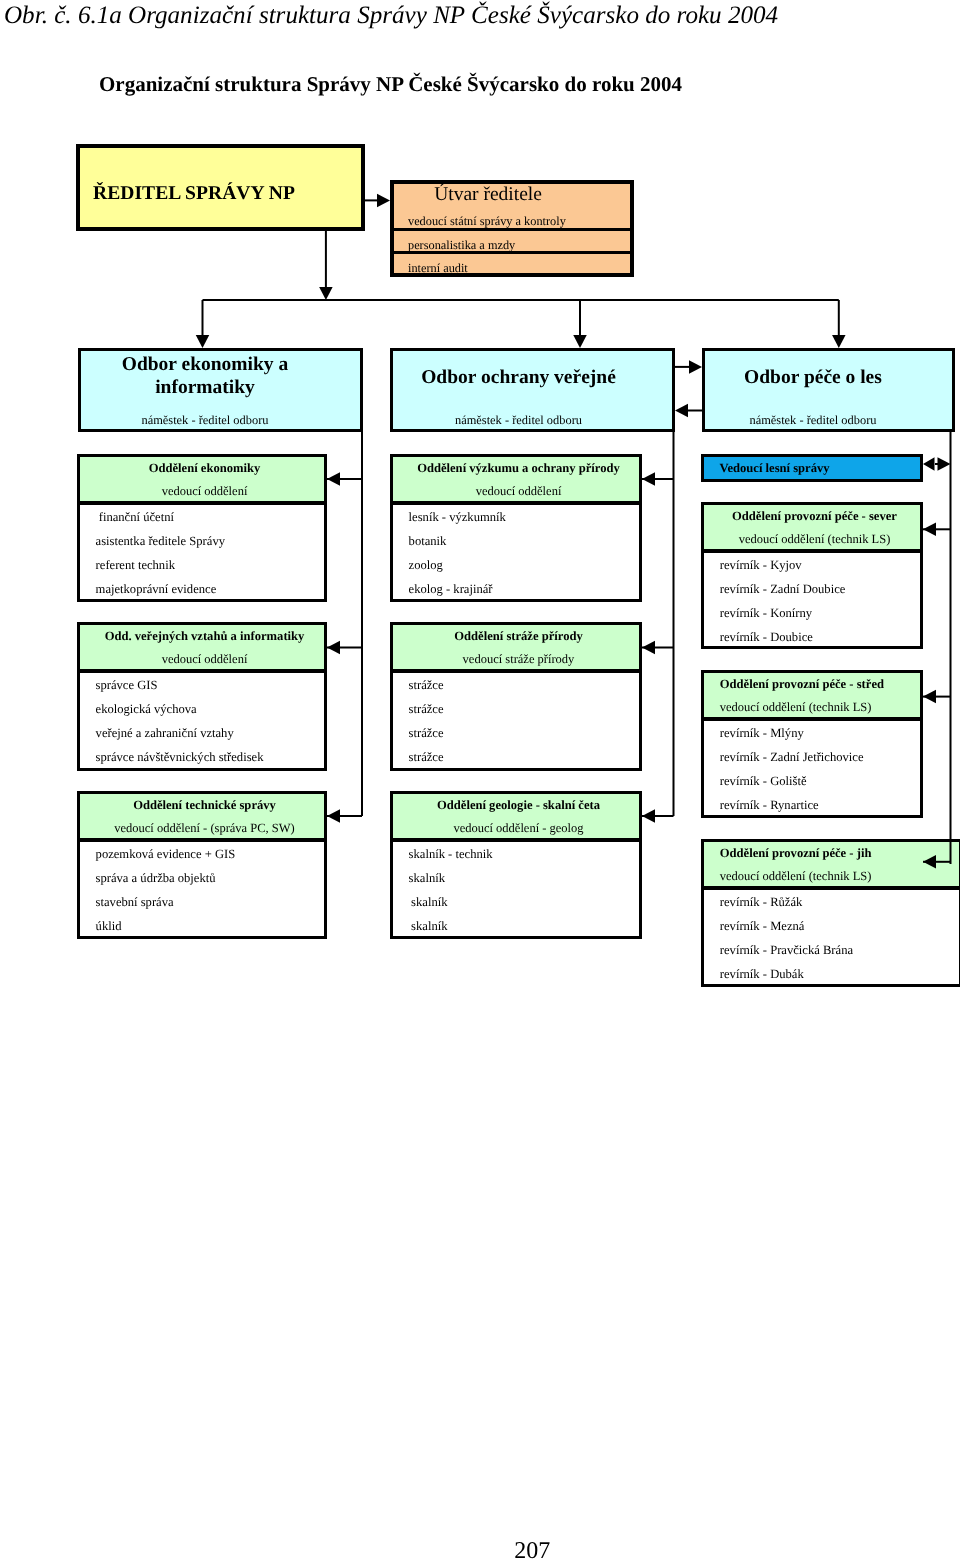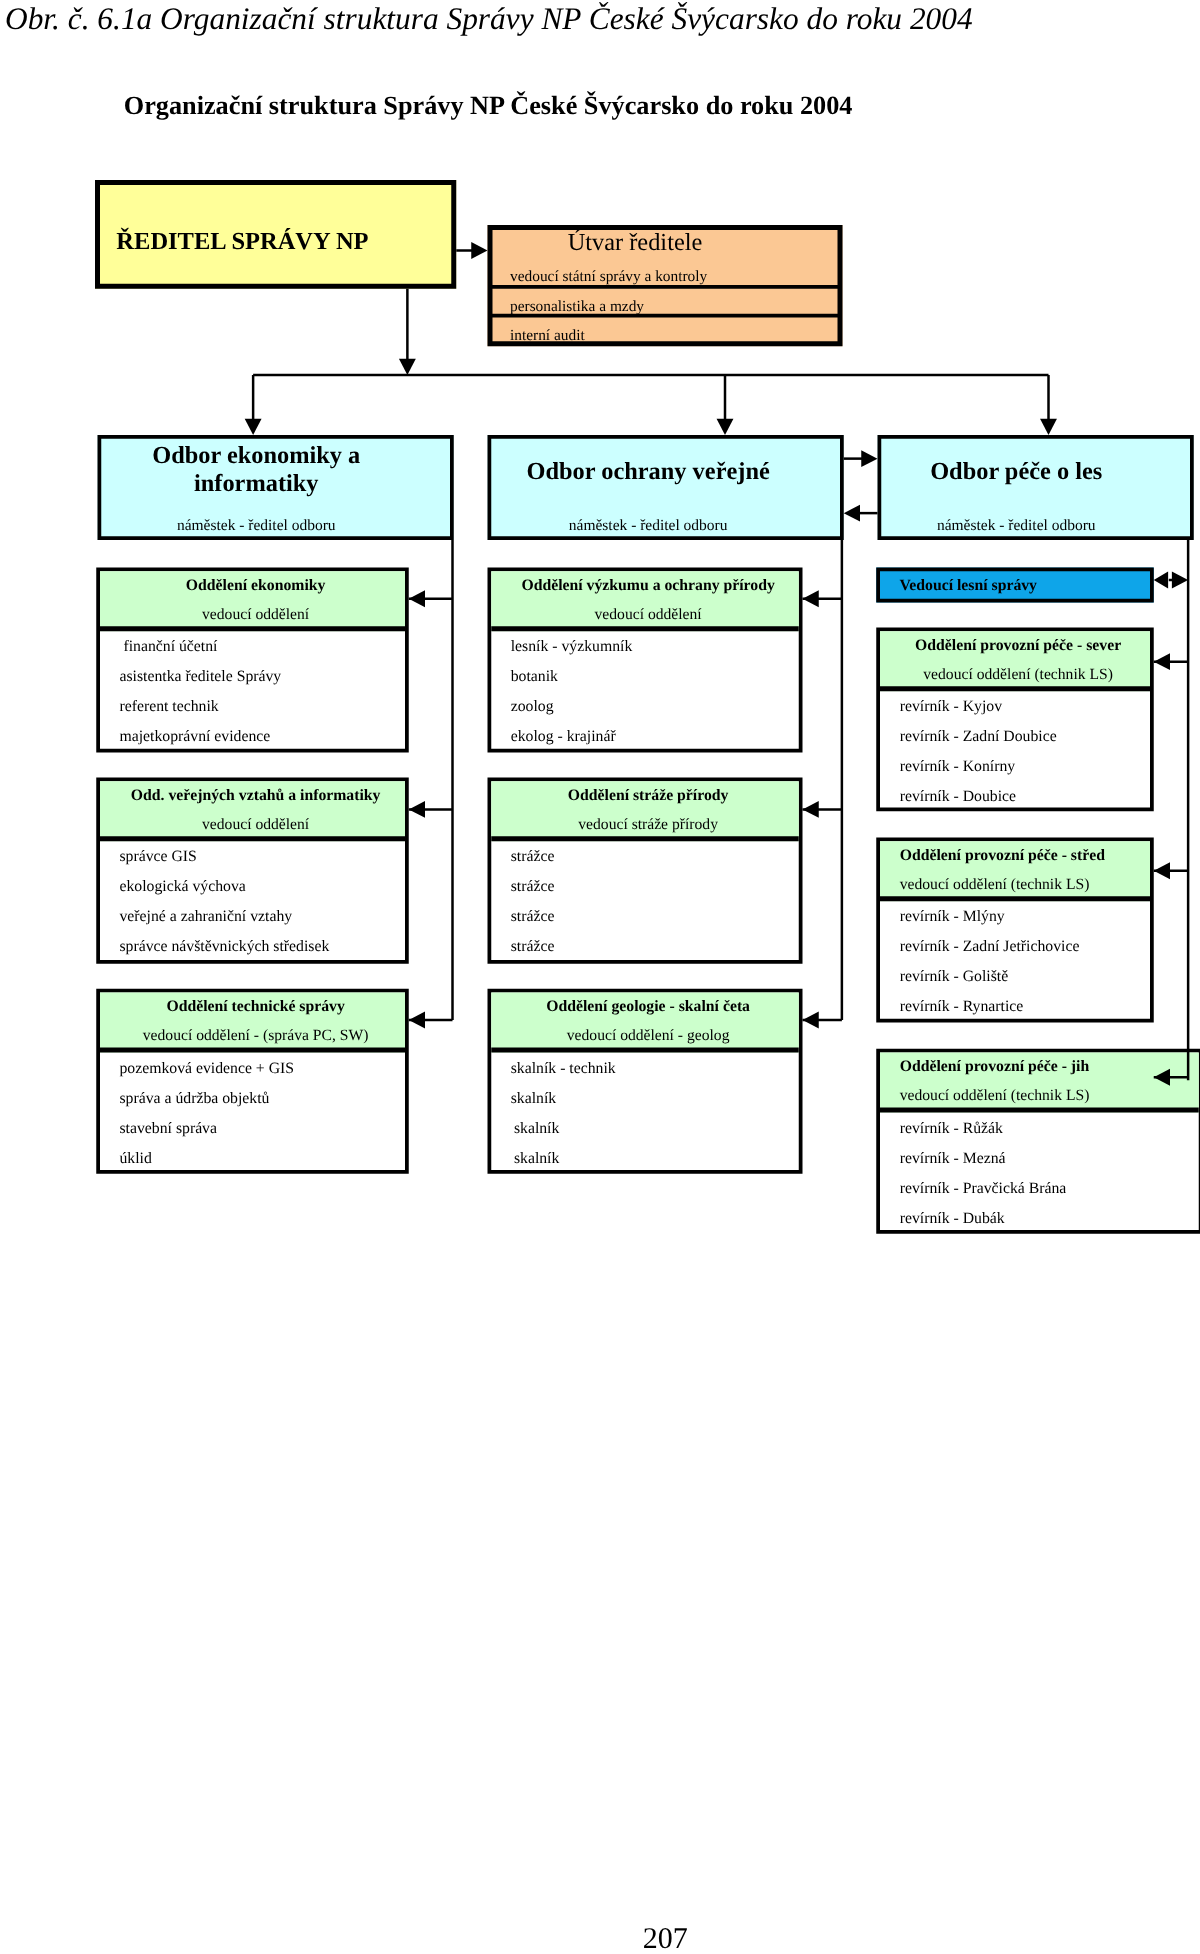--- a/index.html
+++ b/index.html
@@ -27,21 +27,21 @@
 </style>
 </head>
 <body>
 
 <div class="page">
   <div id="doc-header">Obr. č. 6.1a Organizační struktura Správy NP České Švýcarsko do roku 2004</div>
   <div id="doc-title">Organizační struktura Správy NP České Švýcarsko do roku 2004</div>
   <div class="box" style="left:76px;top:144px;width:289px;height:87px;background:#ffff99;border-width:4px;">
       <div style="position:absolute;left:1.1px;top:35.3px;font-size:19.6px;font-weight:bold;white-space:nowrap;margin-left:12px;">ŘEDITEL SPRÁVY NP</div>
     </div>
-  <div class="box" style="left:390px;top:179.6px;width:284px;height:97.4px;background:#fbc894;border-width:4px;">
+  <div class="box" style="left:390px;top:179.6px;width:244px;height:97.4px;background:#fbc894;border-width:4px;">
     <div style="position:absolute;left:0;right:48px;top:0.4px;text-align:center;font-size:19.5px;">Útvar ředitele</div>
     <div style="position:absolute;left:14px;top:30.5px;font-size:12.3px;white-space:nowrap;">vedoucí státní správy a kontroly</div>
     <div style="position:absolute;left:14px;top:54.4px;font-size:12.3px;white-space:nowrap;">personalistika a mzdy</div>
     <div style="position:absolute;left:14px;top:77.3px;font-size:12.3px;white-space:nowrap;">interní audit</div>
     <div style="position:absolute;left:-3px;right:-3px;top:44.2px;height:3px;background:#000;"></div>
     <div style="position:absolute;left:-3px;right:-3px;top:67.9px;height:3px;background:#000;"></div>
   </div>
   <div class="box" style="left:78px;top:348px;width:285px;height:84px;background:#ccffff;">
     <div class="div-head" style="position:absolute;left:6px;right:37px;top:1.5px;line-height:23.8px;">Odbor ekonomiky a informatiky</div>
     <div class="div-sub" style="position:absolute;left:6px;right:37px;top:62px;">náměstek - ředitel odboru</div>

